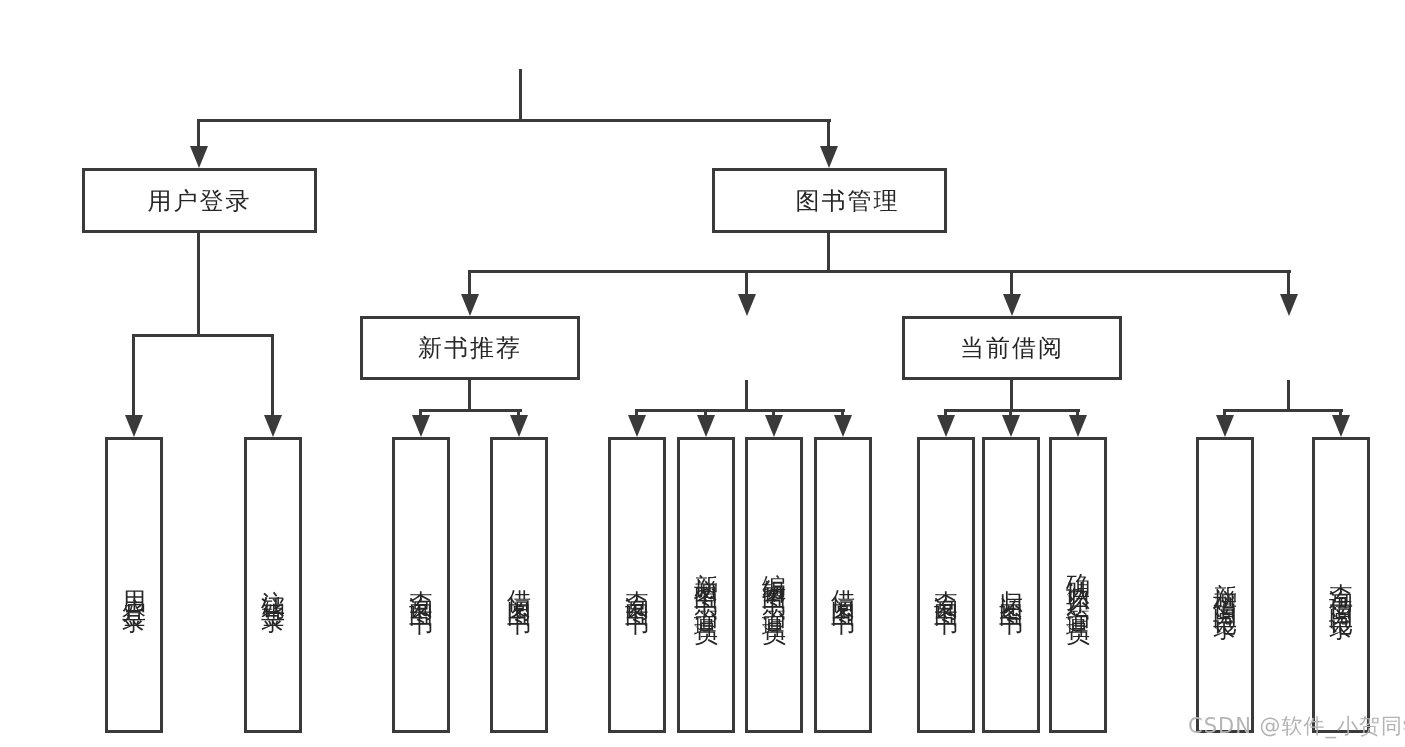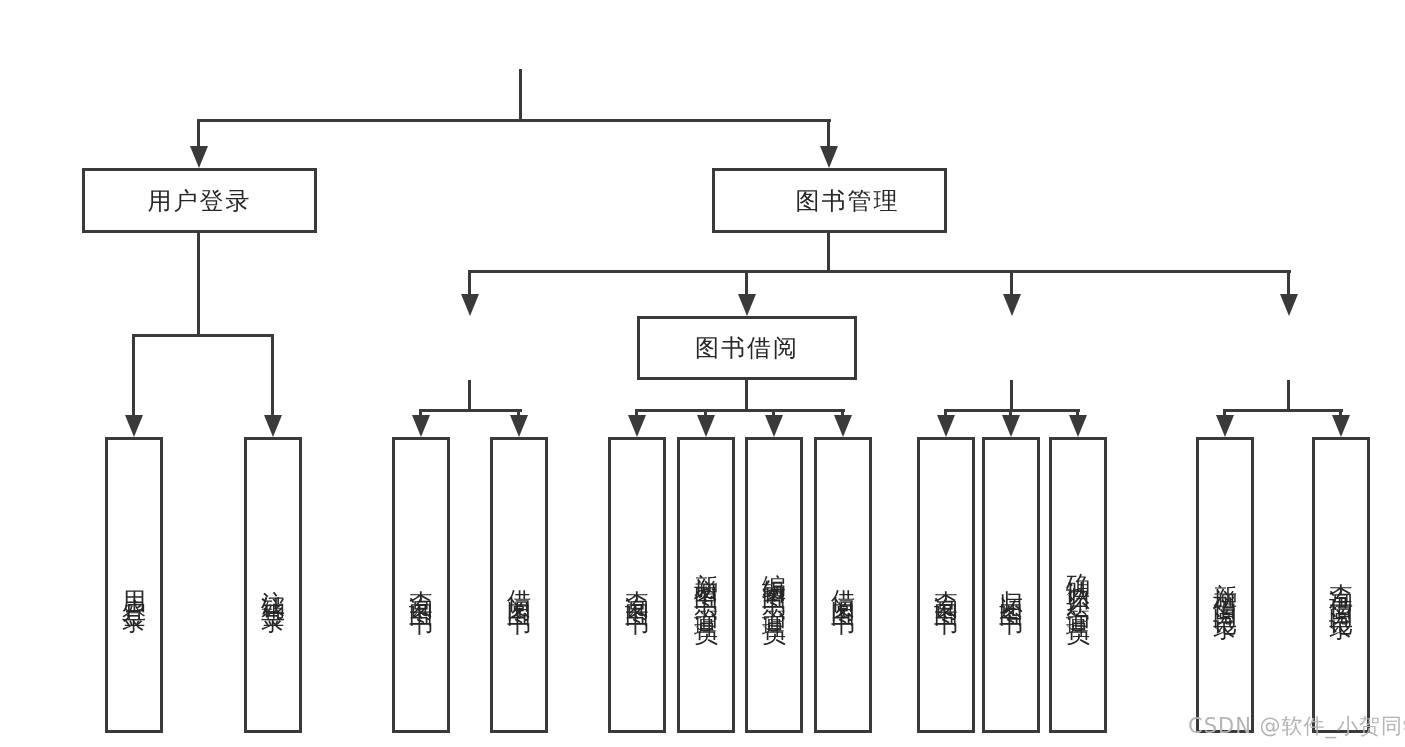--- a/index.html
+++ b/index.html
@@ -104,22 +104,25 @@
   <div class="hl" style="left:468px; top:270px; width:823px;"></div>
   <div class="vl" style="left:468px; top:273px; height:23px;"></div>
   <div class="arrow" style="left:461px; top:294px;"></div>
   <div class="vl" style="left:745px; top:273px; height:23px;"></div>
   <div class="arrow" style="left:738px; top:294px;"></div>
   <div class="vl" style="left:1010px; top:273px; height:23px;"></div>
   <div class="arrow" style="left:1003px; top:294px;"></div>
   <div class="vl" style="left:1287px; top:273px; height:23px;"></div>
   <div class="arrow" style="left:1280px; top:294px;"></div>
 
-  <div class="hbox" style="left:637px; top:316px; width:220px; height:64px;">
-    <span>图书借阅</span>
+  <div class="hbox" style="left:360px; top:316px; width:220px; height:64px;">
+    <span>新书推荐</span>
+  </div>
+  <div class="hbox" style="left:902px; top:316px; width:220px; height:64px;">
+    <span>当前借阅</span>
   </div>
 
   <div class="vl" style="left:468px; top:380px; height:32px;"></div>
   <div class="hl" style="left:419px; top:409px; width:103px;"></div>
   <div class="vl" style="left:419px; top:409px; height:8px;"></div>
   <div class="arrow" style="left:412px; top:415px;"></div>
   <div class="vl" style="left:517px; top:409px; height:8px;"></div>
   <div class="arrow" style="left:510px; top:415px;"></div>
 
   <div class="vl" style="left:745px; top:380px; height:32px;"></div>

